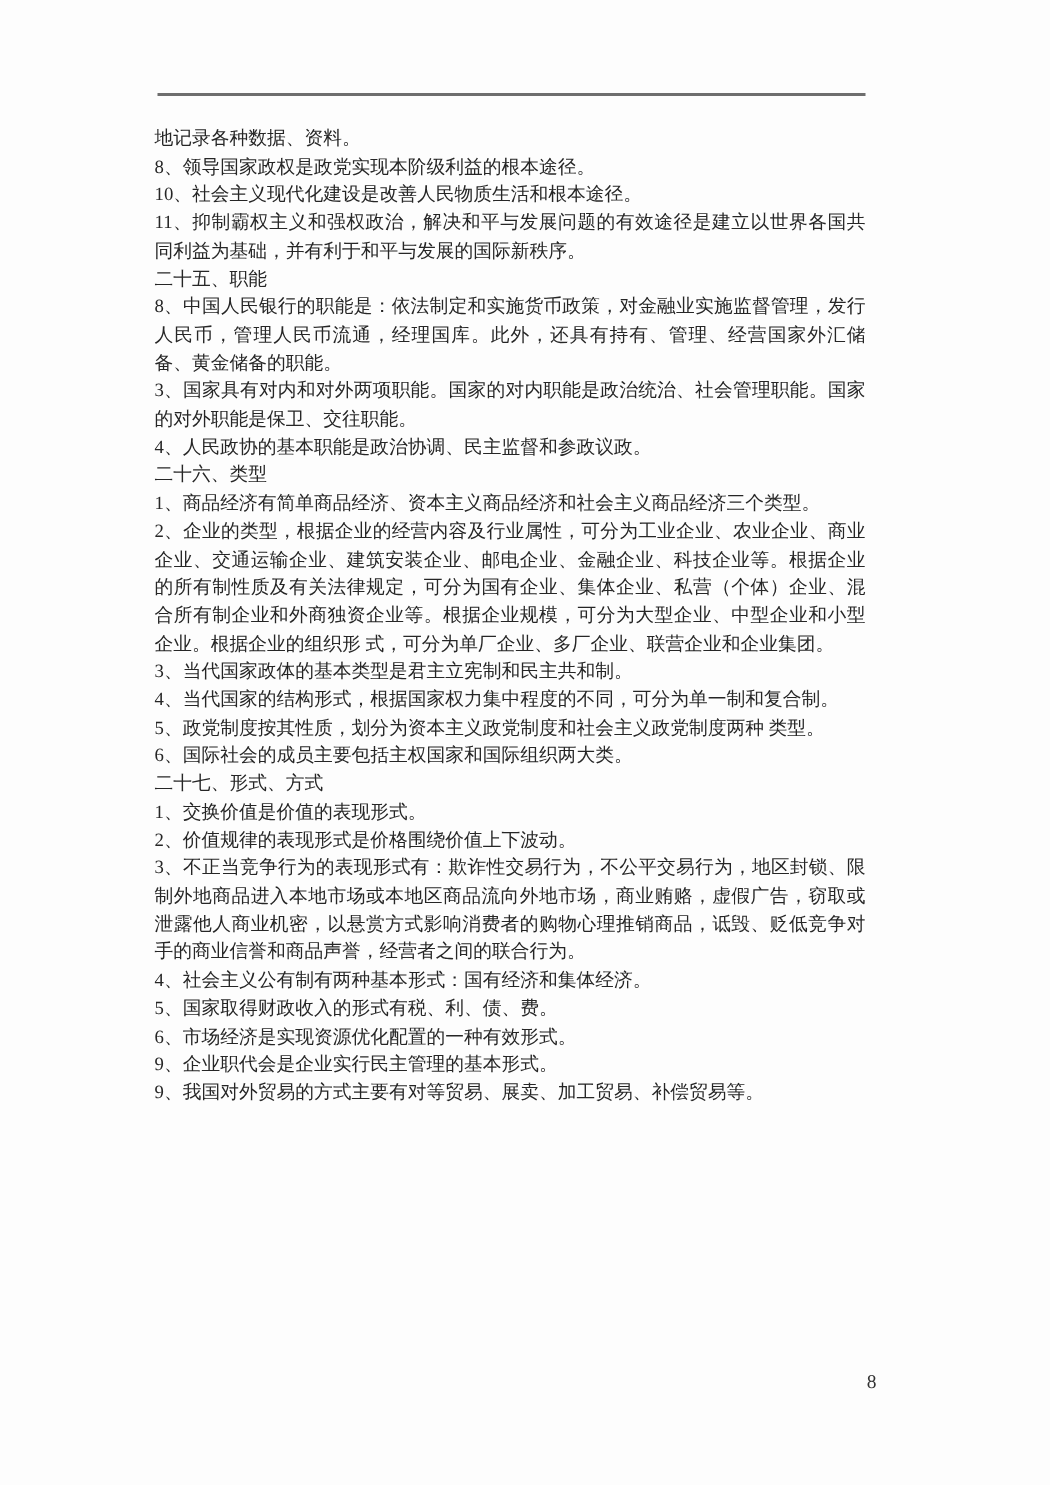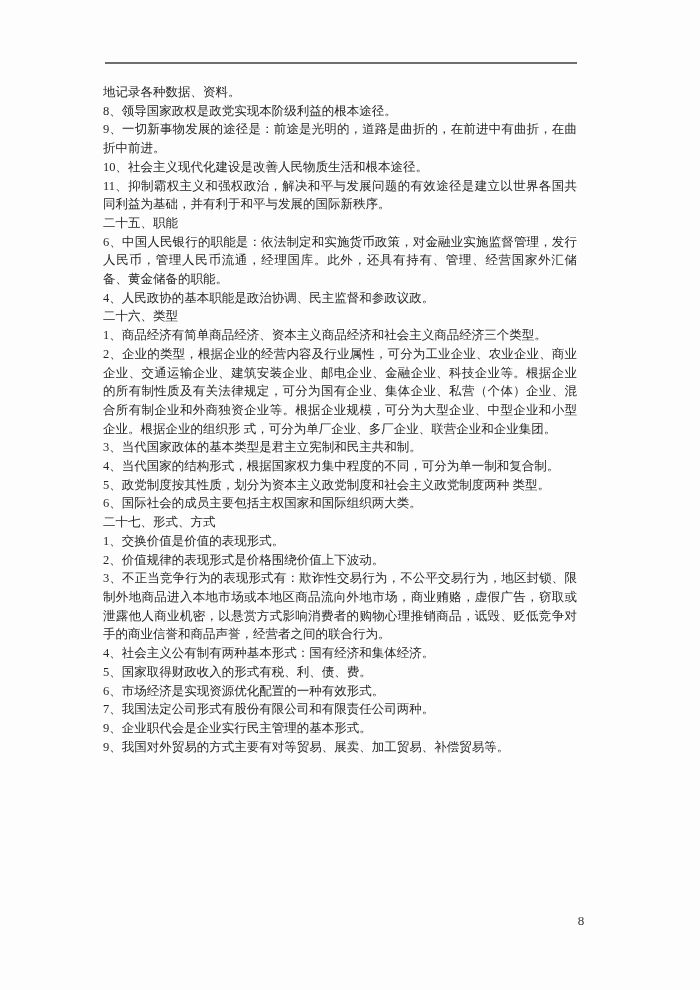--- a/index.html
+++ b/index.html
@@ -53,42 +53,41 @@
 </style>
 </head>
 <body>
 
 <div class="page">
   <div class="header-rule"></div>
 
   <div class="content">
     <p class="para">地记录各种数据、资料。</p>
     <p class="para">8、领导国家政权是政党实现本阶级利益的根本途径。</p>
-    <p class="para">9、一切新事物发展的途径是：前途是光明的，道路是曲折的，在前进中有曲折，在曲折中前进。</p>
     <p class="para">10、社会主义现代化建设是改善人民物质生活和根本途径。</p>
     <p class="para">11、抑制霸权主义和强权政治，解决和平与发展问题的有效途径是建立以世界各国共同利益为基础，并有利于和平与发展的国际新秩序。</p>
 
     <h2 class="section-heading">二十五、职能</h2>
-    <p class="para">6、中国人民银行的职能是：依法制定和实施货币政策，对金融业实施监督管理，发行人民币，管理人民币流通，经理国库。此外，还具有持有、管理、经营国家外汇储备、黄金储备的职能。</p>
+    <p class="para">8、中国人民银行的职能是：依法制定和实施货币政策，对金融业实施监督管理，发行人民币，管理人民币流通，经理国库。此外，还具有持有、管理、经营国家外汇储备、黄金储备的职能。</p>
+    <p class="para">3、国家具有对内和对外两项职能。国家的对内职能是政治统治、社会管理职能。国家的对外职能是保卫、交往职能。</p>
     <p class="para">4、人民政协的基本职能是政治协调、民主监督和参政议政。</p>
 
     <h2 class="section-heading">二十六、类型</h2>
     <p class="para">1、商品经济有简单商品经济、资本主义商品经济和社会主义商品经济三个类型。</p>
     <p class="para">2、企业的类型，根据企业的经营内容及行业属性，可分为工业企业、农业企业、商业企业、交通运输企业、建筑安装企业、邮电企业、金融企业、科技企业等。根据企业的所有制性质及有关法律规定，可分为国有企业、集体企业、私营（个体）企业、混合所有制企业和外商独资企业等。根据企业规模，可分为大型企业、中型企业和小型企业。根据企业的组织形 式，可分为单厂企业、多厂企业、联营企业和企业集团。</p>
     <p class="para">3、当代国家政体的基本类型是君主立宪制和民主共和制。</p>
     <p class="para">4、当代国家的结构形式，根据国家权力集中程度的不同，可分为单一制和复合制。</p>
     <p class="para">5、政党制度按其性质，划分为资本主义政党制度和社会主义政党制度两种 类型。</p>
     <p class="para">6、国际社会的成员主要包括主权国家和国际组织两大类。</p>
 
     <h2 class="section-heading">二十七、形式、方式</h2>
     <p class="para">1、交换价值是价值的表现形式。</p>
     <p class="para">2、价值规律的表现形式是价格围绕价值上下波动。</p>
     <p class="para">3、不正当竞争行为的表现形式有：欺诈性交易行为，不公平交易行为，地区封锁、限制外地商品进入本地市场或本地区商品流向外地市场，商业贿赂，虚假广告，窃取或泄露他人商业机密，以悬赏方式影响消费者的购物心理推销商品，诋毁、贬低竞争对手的商业信誉和商品声誉，经营者之间的联合行为。</p>
     <p class="para">4、社会主义公有制有两种基本形式：国有经济和集体经济。</p>
     <p class="para">5、国家取得财政收入的形式有税、利、债、费。</p>
     <p class="para">6、市场经济是实现资源优化配置的一种有效形式。</p>
-    <p class="para">7、我国法定公司形式有股份有限公司和有限责任公司两种。</p>
     <p class="para">9、企业职代会是企业实行民主管理的基本形式。</p>
     <p class="para">9、我国对外贸易的方式主要有对等贸易、展卖、加工贸易、补偿贸易等。</p>
   </div>
 
   <div class="page-number">8</div>
 </div>
 
 </body></html>

